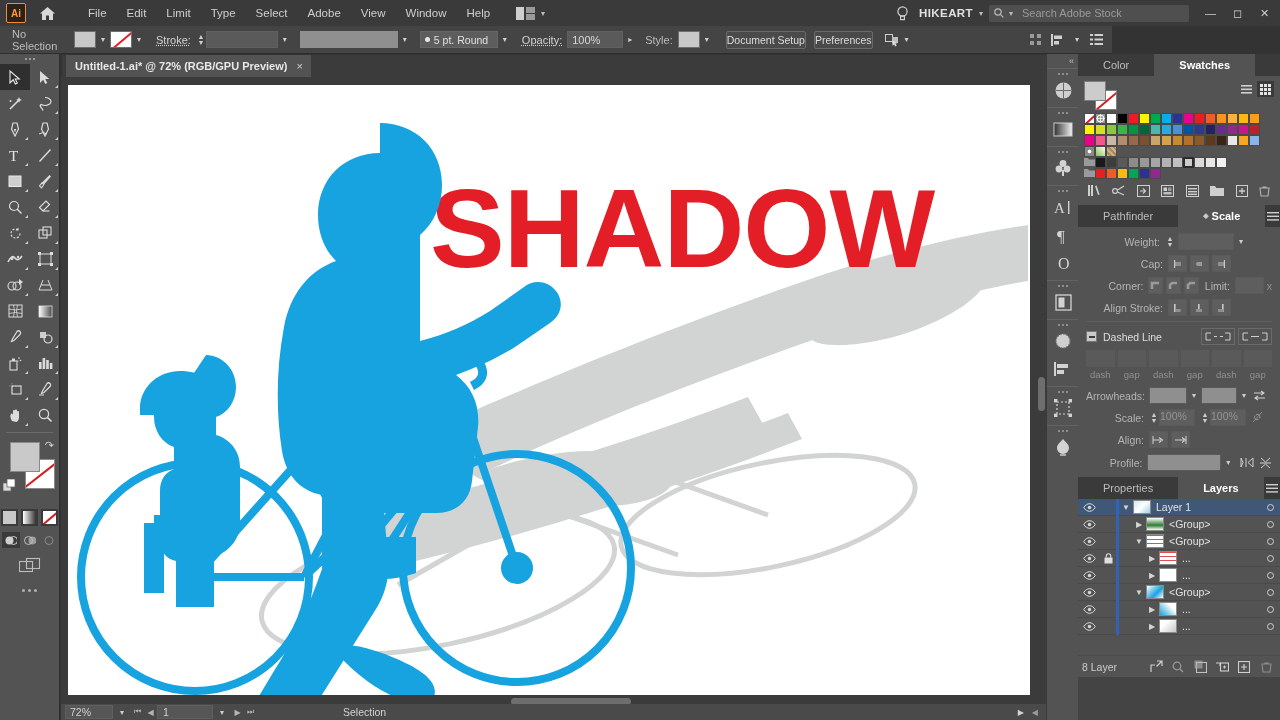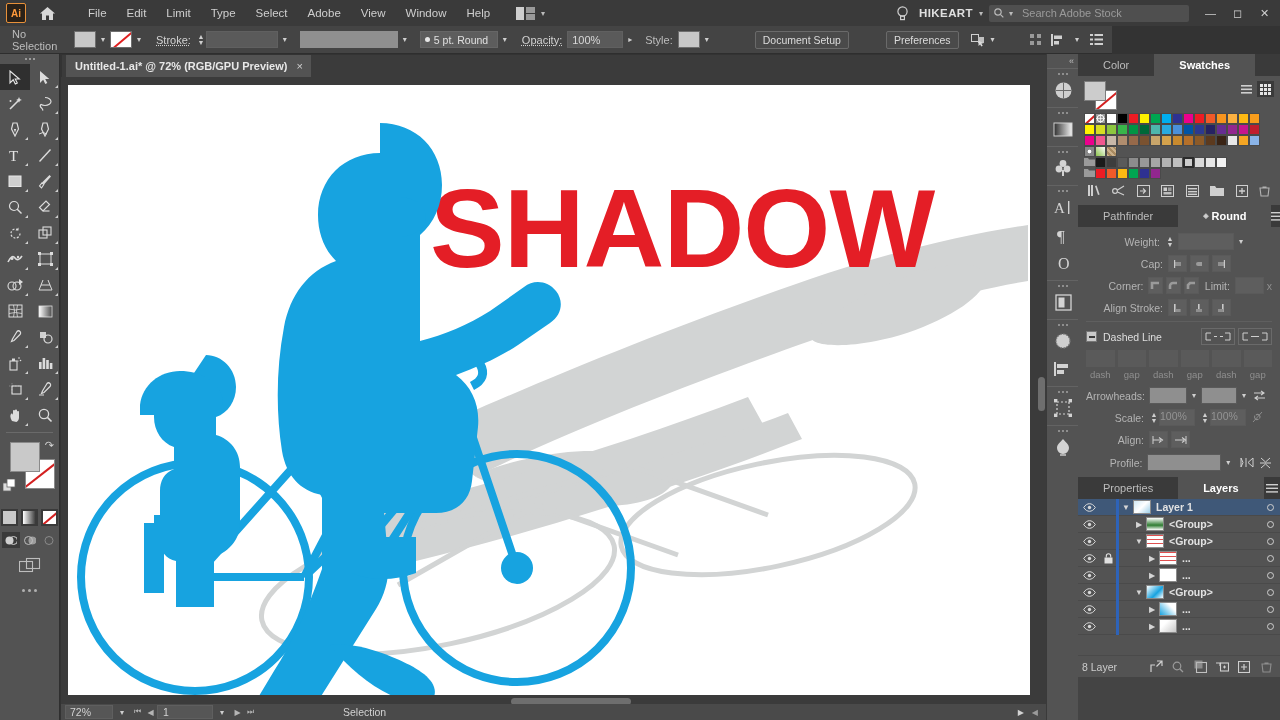--- a/index.html
+++ b/index.html
@@ -45,21 +45,21 @@
     align-items:center; color:#cfcfcf; font-size:7px; line-height:6px; }
   .fld { height:17px; background:#5a5a5a; border:1px solid #606060; display:flex;
     align-items:center; padding:0 4px; color:#d8d8d8; font-size:11px; }
   .fld.wide { width:72px; }
   .fld.grey { background:#8f8f8f; width:98px; border-color:#8f8f8f; }
   .brush-fld { width:78px; height:17px; background:#5d5d5d; border:1px solid #666;
     display:flex; align-items:center; gap:4px; padding:0 4px; font-size:10.5px; color:#e0e0e0; }
   .dot { width:5px; height:5px; border-radius:50%; background:#e8e8e8; }
   .opa-fld { width:56px; }
   .cb-btn { height:18px; border:1px solid #6a6a6a; border-radius:2px; background:#4a4a4a;
-    color:#dcdcdc; font-size:10.5px; display:flex; align-items:center; padding:0 7px;margin-left:29px; }
+    color:#dcdcdc; font-size:10.5px; display:flex; align-items:center; padding:0 0; }
 
   
   .tabbar { position:absolute; left:62px; top:55px; width:1218px; height:22px; background:#3b3b3b; }
   .doctab { position:absolute; left:4px; top:0; height:22px; background:#535353;
     display:flex; align-items:center; padding:0 8px 0 9px; gap:9px; }
   .doctab .t { color:#e8e8e8; font-size:11px; font-weight:bold; }
   .doctab .x { color:#d0d0d0; font-size:11px; }
 
   
   .toolbar { position:absolute; left:0; top:54px; width:60px; height:666px; background:#535353;
@@ -181,21 +181,21 @@
   .lrow { height:17px; display:flex; align-items:center; font-size:10.5px; color:#e2e2e2;
     border-bottom:1px solid #4a4a4a; }
   .lrow.sel { background:#3f5878; }
   .eye { width:22px; display:flex; align-items:center; justify-content:center; }
   .lockcell { width:16px; display:flex; align-items:center; justify-content:center; }
   .lbar { width:3px; height:17px; background:#2e63b8; }
   .ldisc { width:14px; display:flex; align-items:center; justify-content:center;
     font-size:8px; color:#d5d5d5; }
   .lthumb { width:18px; height:14px; border:1px solid #8a8a8a; background:#fff; margin-right:5px;
     position:relative; overflow:hidden; }
-  .ltext { flex:1;font-weight:bold; }
+  .ltext { flex:1; }
   .lcircle { width:20px; display:flex; align-items:center; justify-content:center; }
   .lcircle i { width:7px; height:7px; border:1px solid #cfcfcf; border-radius:50%; display:block; }
   .layers-foot { position:absolute; left:0; bottom:0; width:202px; height:22px;
     background:#535353; display:flex; align-items:center; padding:0 4px; font-size:10.5px;
     color:#cccccc; border-top:1px solid #4a4a4a; }
   .lfbtns { margin-left:auto; display:flex; gap:2px; }
   .lfb { width:20px; height:18px; display:flex; align-items:center; justify-content:center;
     color:#cfcfcf; }
   svg { display:block; }
 </style>
@@ -1002,21 +1002,21 @@
               <path d="M3.5 1.5 h4 v1.5 h-4z" fill="#b2b2b2"></path>
             </svg>
         </span>
       </div>
     </div>
 
     <div class="ptabs">
       <div class="ptab">Pathfinder</div>
       <div class="ptab act">
         <span class="pdot">◈</span>
-        <span>Round</span>
+        <span>Scale</span>
       </div>
       <div class="pmenu">
         <svg width="12" height="9" viewBox="0 0 12 9">
             <rect y="0" width="12" height="1.4" fill="#cfcfcf"></rect>
             <rect y="3.6" width="12" height="1.4" fill="#cfcfcf"></rect>
             <rect y="7.2" width="12" height="1.4" fill="#cfcfcf"></rect>
           </svg>
       </div>
     </div>
     <div class="stroke-body">

